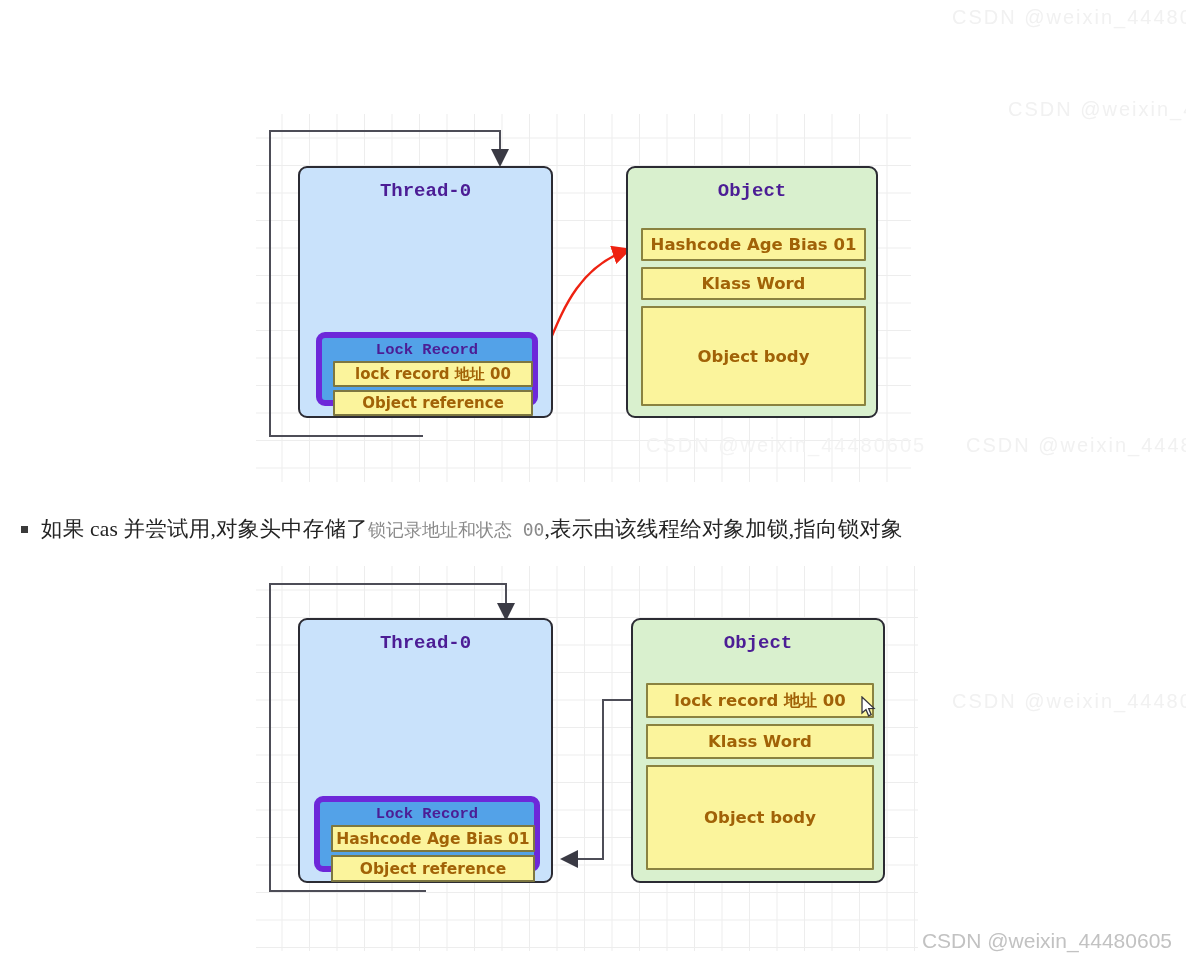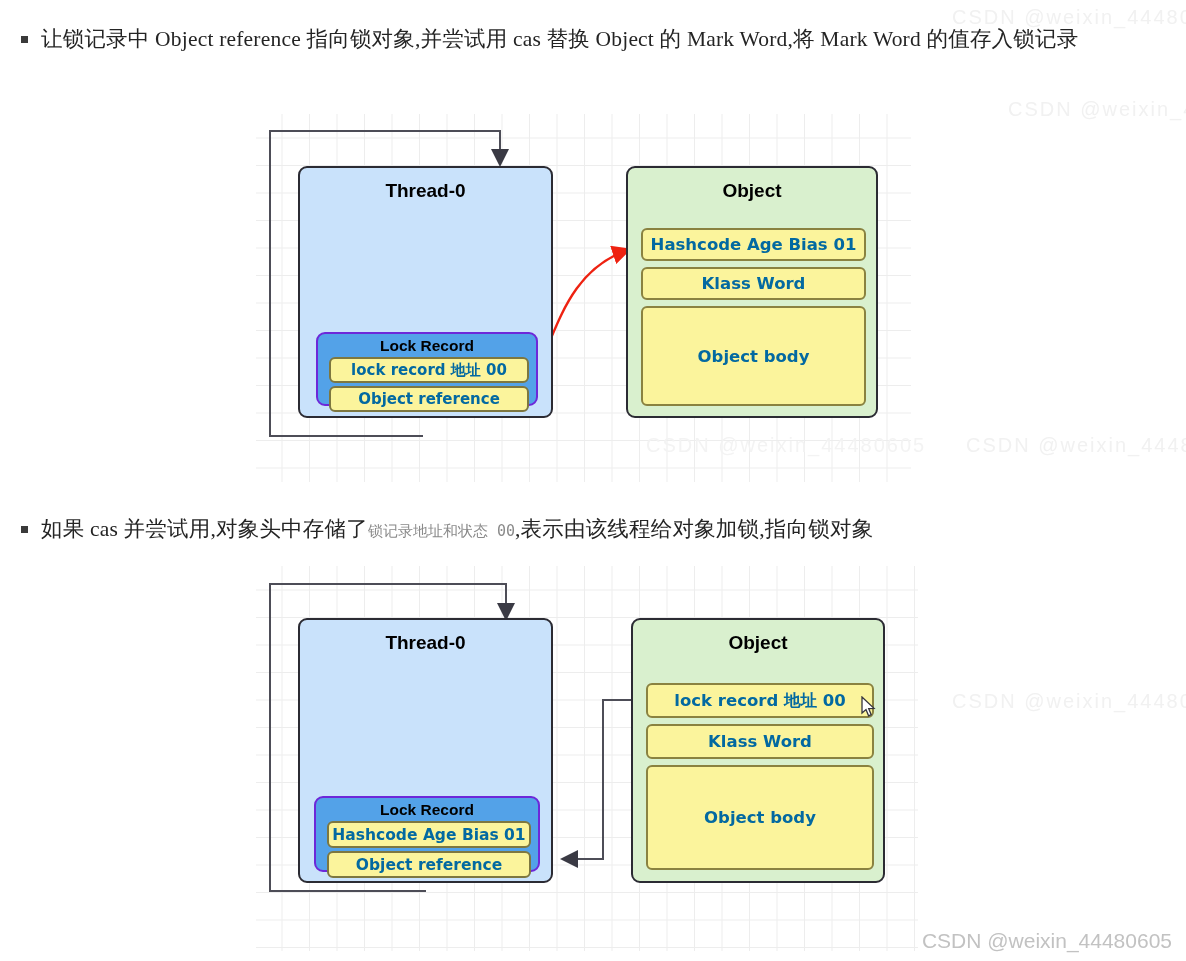--- a/index.html
+++ b/index.html
@@ -37,21 +37,21 @@
     flex: 0 0 auto;
   }
   .bullet-text {
     font-size: 21.5px;
     line-height: 35px;
     color: #242424;
     letter-spacing: 0.2px;
   }
   .bullet-text .mono {
     font-family: "DejaVu Sans Mono", "Liberation Mono", monospace;
-    font-size: 15px;
+    font-size: 18px;
     color: #8a8a8a;
     letter-spacing: 0;
   }
 
   #bullet-1 { left: 21px; top: 22px; width: 1140px; }
   #bullet-2 { left: 21px; top: 512px; width: 1140px; }
 
   
   .diagram {
     position: absolute;
@@ -69,49 +69,49 @@
   .box {
     position: absolute;
     border: 2.5px solid #2b2b33;
     border-radius: 9px;
     box-sizing: border-box;
   }
   .box-title {
     position: absolute;
     left: 0; right: 0;
     text-align: center;
-    font-family: Liberation Sans, sans-serif;
+    font-family: Liberation Mono, monospace;
     font-weight: bold;
-    color: #000000;
+    color: #4c1d95;
   }
 
   .thread-box {
     background: #c9e2fb;
   }
   .object-box {
     background: #d9f0ce;
   }
   .lockrecord-box {
     background: #53a2e8;
-    border: 2px solid #6d28d9;
+    border: 6px solid #6d28d9;
     border-radius: 9px;
   }
 
   .slot {
     position: absolute;
     background: #fbf49c;
     border: 2px solid #8a8240;
-    border-radius: 6px;
+    border-radius: 1px;
     box-sizing: border-box;
     display: flex;
     align-items: center;
     justify-content: center;
     font-family: "DejaVu Sans", "Liberation Sans", sans-serif;
     font-weight: bold;
-    color: #0369a1;
+    color: #a16207;
   }
   .slot.in-lock {
     border-color: #7d7740;
   }
 
   svg.conn {
     position: absolute;
     left: 0; top: 0;
     overflow: visible;
     pointer-events: none;
@@ -145,24 +145,20 @@
   #watermark-faint-1 { left: 952px; top: 6px; }
   #watermark-faint-2 { left: 1008px; top: 98px; }
   #watermark-faint-3 { left: 966px; top: 434px; }
   #watermark-faint-4 { left: 952px; top: 690px; }
 </style>
 </head>
 <body>
 
 <div class="page">
 
-  <div class="bullet-block" id="bullet-1">
-    <span class="bullet-marker"></span>
-    <span class="bullet-text">让锁记录中 Object reference 指向锁对象,并尝试用 cas 替换 Object 的 Mark Word,将 Mark Word 的值存入锁记录</span>
-  </div>
 
   <div class="diagram" id="diagram-1">
 
     <svg class="conn" width="655" height="368">
       <defs>
         <marker id="d1-arrow" markerWidth="9" markerHeight="9" refX="7.5" refY="4.5" orient="auto">
           <path d="M0,0 L9,4.5 L0,9 z" fill="#3a3a44"></path>
         </marker>
         <marker id="d1-red-end" markerWidth="8" markerHeight="8" refX="6.5" refY="4" orient="auto">
           <path d="M0,0 L8,4 L0,8 z" fill="#ee2211"></path>

